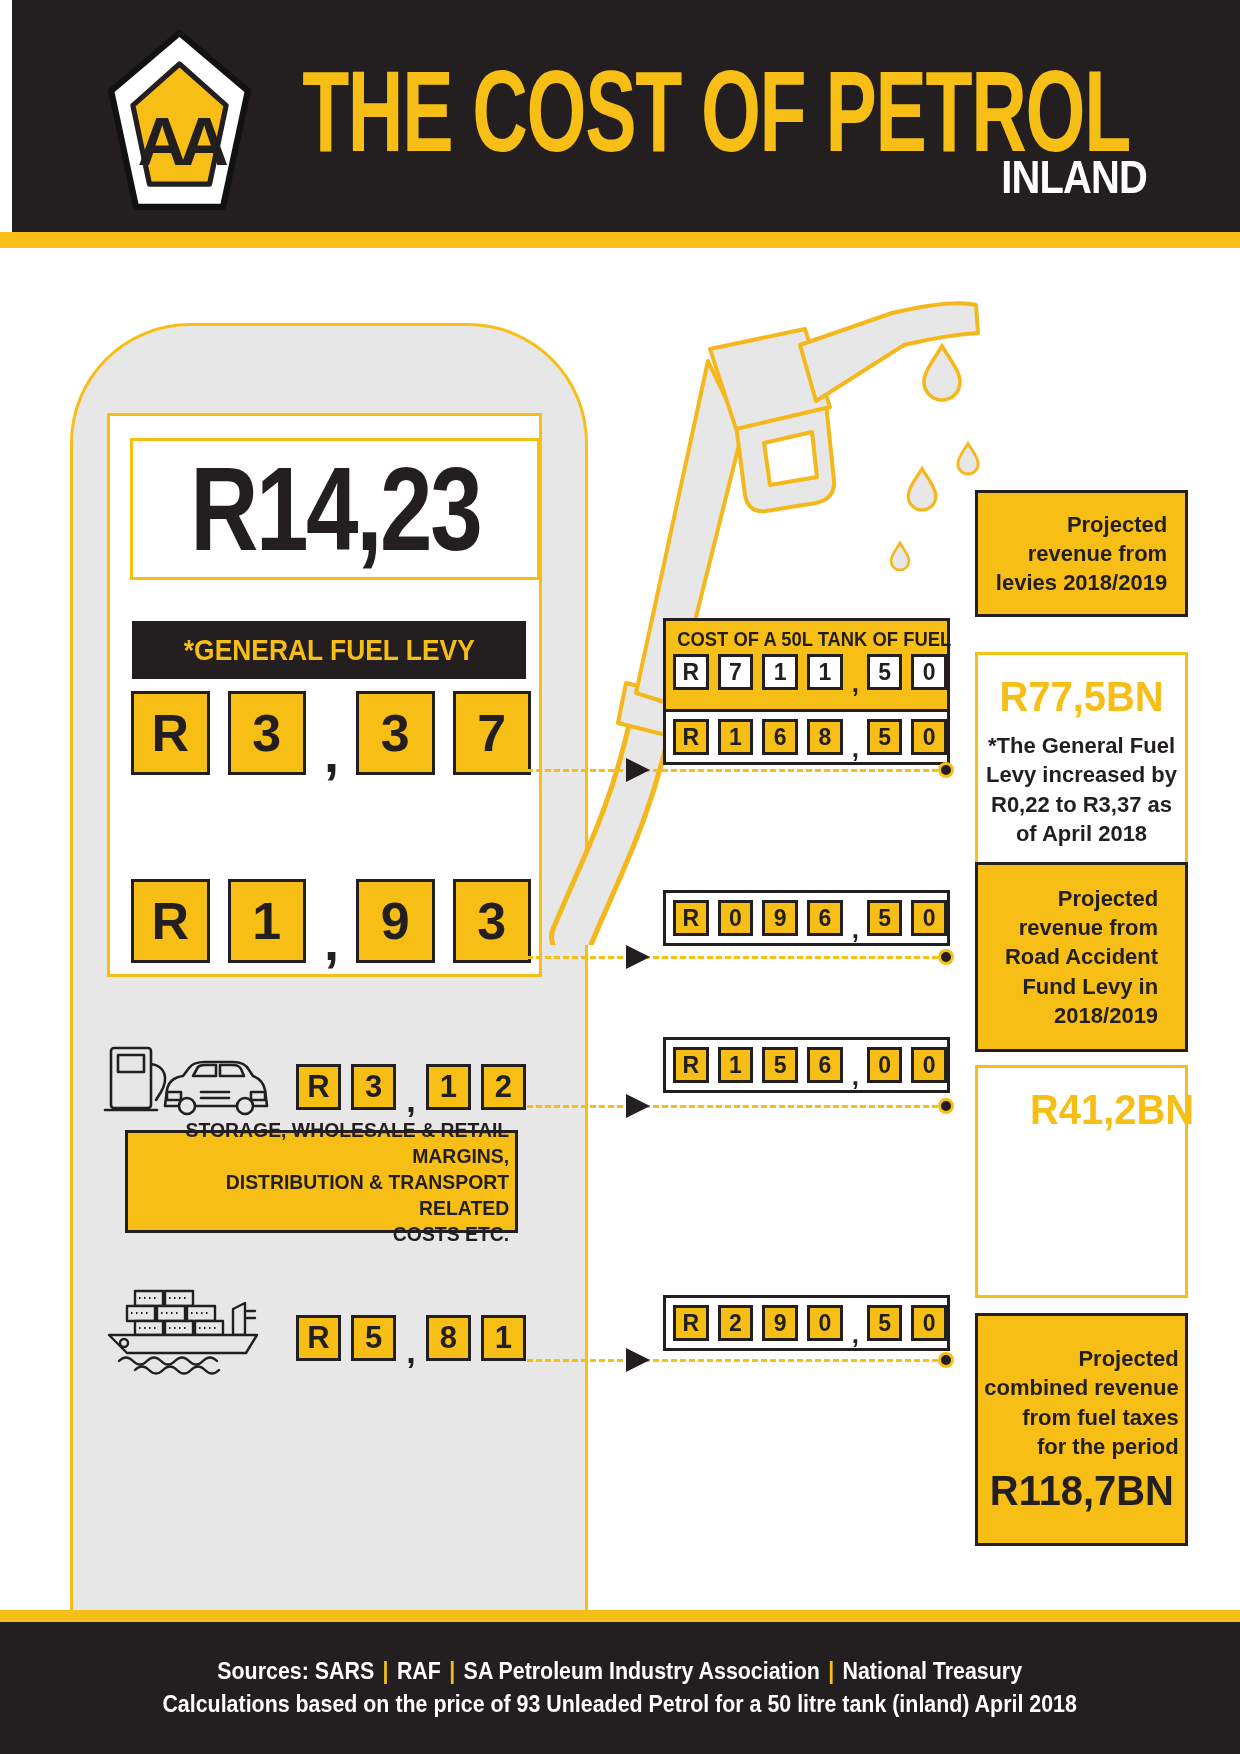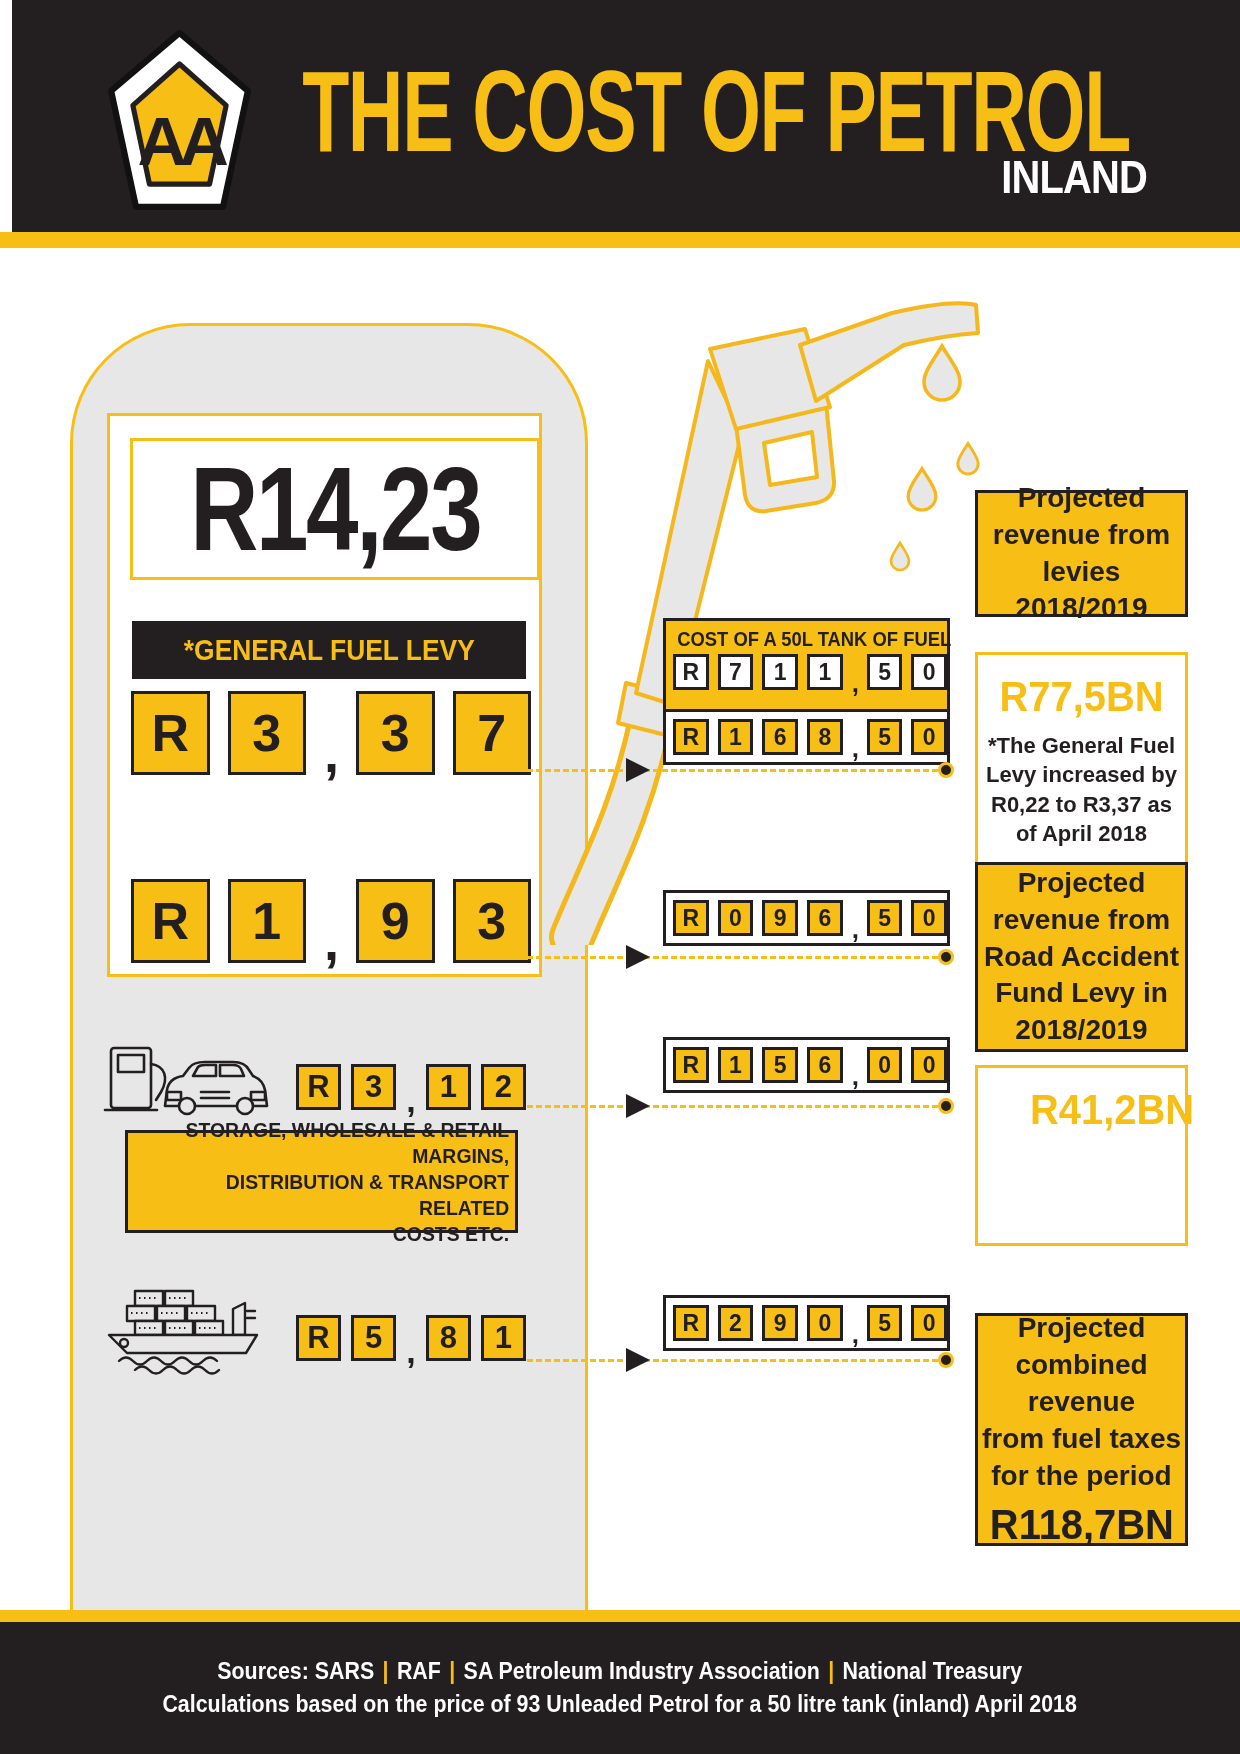--- a/index.html
+++ b/index.html
@@ -58,21 +58,21 @@
   .comma-mid{width:6px;align-self:flex-end;font-size:26px;font-weight:700;color:var(--dark);line-height:.55;}
 
   
   .dash{border-top:3px dashed var(--yellow);width:420px;left:527px;z-index:4;}
   .arrow{width:0;height:0;border-left:24px solid var(--dark);border-top:12px solid transparent;border-bottom:12px solid transparent;left:626px;z-index:5;}
   .dot{width:10px;height:10px;background:var(--dark);border:3px solid var(--yellow);border-radius:50%;left:938px;z-index:5;}
 
   
   .rbox{left:975px;width:213px;box-sizing:border-box;text-align:center;}
   .rbox-yellow{background:var(--yellow);border:3px solid var(--dark);display:flex;align-items:center;justify-content:center;flex-direction:column;}
-  .rbox-yellow .txt{font-size:28px;font-weight:700;color:var(--dark);white-space:pre-line;line-height:1.32;}
+  .rbox-yellow .txt{font-size:22px;font-weight:700;color:var(--dark);white-space:pre-line;line-height:1.32;text-align:right;}
   .rbox-white{background:#fff;border:3px solid var(--yellow);}
   .amount{font-size:42px;font-weight:700;color:var(--yellow);transform:scaleX(.95);white-space:nowrap;margin-top:18px;}
   .note{font-size:22px;font-weight:700;color:var(--dark);white-space:pre-line;line-height:1.33;margin-top:10px;}
   .big-amount{font-size:42px;font-weight:700;color:var(--dark);transform:scaleX(.95);white-space:nowrap;margin-top:6px;}
 
   
   .footer{left:0;top:1622px;width:1240px;height:132px;background:var(--dark);display:flex;flex-direction:column;align-items:center;justify-content:center;gap:6px;}
   .src-line{display:flex;gap:9px;align-items:center;transform:scaleX(.93);}
   .src-line .part{color:#fff;font-size:23px;font-weight:700;white-space:nowrap;}
   .src-line .sep{color:var(--yellow);font-size:23px;font-weight:700;}
@@ -301,21 +301,21 @@
   </div>
 
   <div class="abs rbox rbox-yellow" style="top:862px;height:190px;">
     <div class="txt">Projected
 revenue from
 Road Accident
 Fund Levy in
 2018/2019</div>
   </div>
 
-  <div class="abs rbox rbox-white" style="top:1065px;height:181px;padding-left:48px;">
+  <div class="abs rbox rbox-white" style="top:1065px;height:233px;padding-left:48px;">
     <div class="amount">R41,2BN</div>
   </div>
 
   <div class="abs rbox rbox-yellow" style="top:1313px;height:233px;">
     <div class="txt">Projected
 combined revenue
 from fuel taxes
 for the period</div>
     <div class="big-amount">R118,7BN</div>
   </div>

